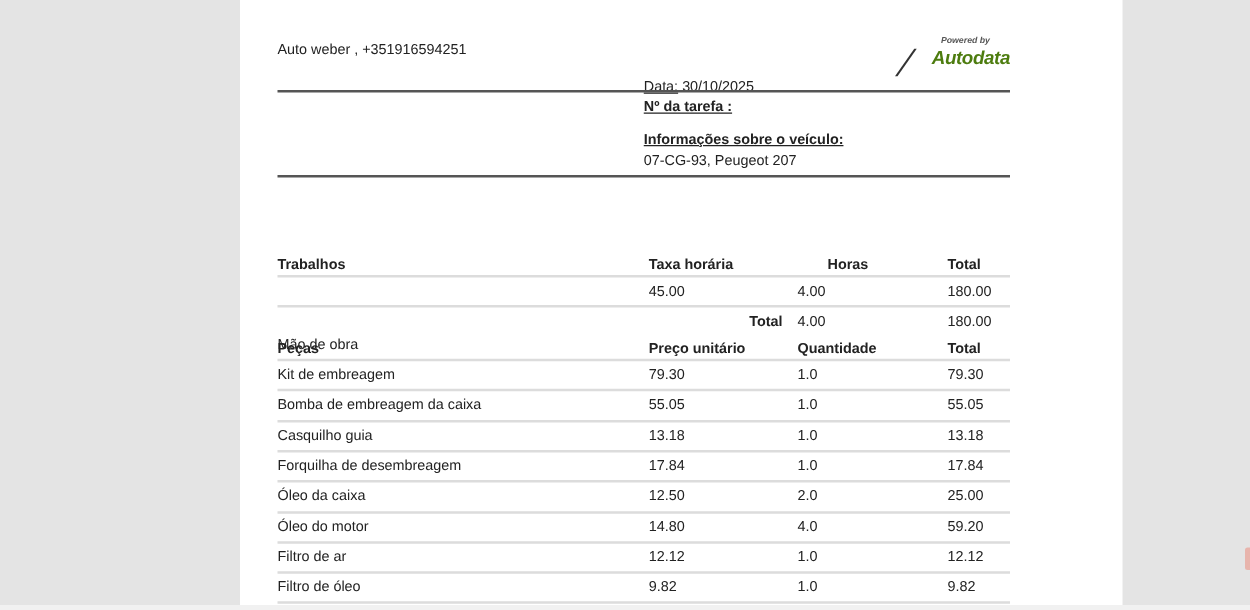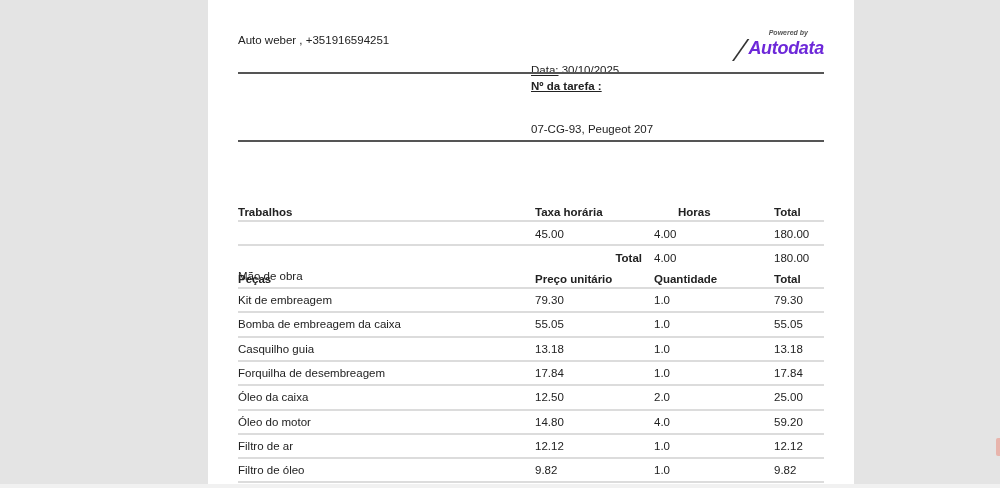--- a/index.html
+++ b/index.html
@@ -4,39 +4,39 @@
   <style>
     * { box-sizing: border-box; margin: 0; padding: 0; }
     html, body {
       width: 1000px; height: 488px; overflow: hidden;
       background: #e4e4e4;
       font-family: "Liberation Sans", "DejaVu Sans", sans-serif;
       color: #1e1e1e;
     }
     .viewer { position: relative; width: 1000px; height: 488px; background: #e4e4e4; }
     .page {
-      position: absolute; left: 208px; top: 0; width: 646px; height: 484px;
+      position: absolute; left: 192px; top: 0; width: 706px; height: 484px;
       background: #ffffff; overflow: hidden;
     }
     .bottom-strip {
       position: absolute; left: 0; top: 484px; width: 1000px; height: 4px; background: #f1f1f1;
     }
     .side-marker {
       position: absolute; left: 996px; top: 438px; width: 4px; height: 18px;
       background: #e8b4ac; border-radius: 2px 0 0 2px;
     }
     .abs { position: absolute; white-space: nowrap; }
     .txt { font-size: 11.5px; line-height: 14px; color: #222; }
     .bold { font-weight: bold; text-decoration: underline; }
     .company { left: 30px; top: 33px; }
     .address { left: 30px; top: 50px; }
     .rule-thick { position: absolute; height: 2px; background: #555; }
     .logo { position: absolute; left: 524px; top: 29px; width: 92px; height: 34px; }
     .powered { position: absolute; right: 16px; top: 0; font-size: 7px; font-style: italic; font-weight: bold; color: #555; }
-    .autodata { position: absolute; right: 0; top: 9px; font-size: 18px; font-style: italic; font-weight: bold; color: #6d28d9; letter-spacing: -0.3px; }
+    .autodata { position: absolute; right: 0; top: 9px; font-size: 15px; font-style: italic; font-weight: bold; color: #4d7c0f; letter-spacing: -0.3px; }
     .slash { position: absolute; left: 0; top: 10px; width: 2px; height: 22px; background: #333; transform: skewX(-35deg); transform-origin: bottom; }
     .date-row { left: 323px; top: 63px; }
     .date-label { text-decoration: underline; }
     .task { left: 323px; top: 79px; }
     .veh-label { left: 323px; top: 105px; }
     .veh-value { left: 323px; top: 122px; }
     .title { left: 30px; top: 152px; font-size: 20px; line-height: 24px; color: #1a1a1a; }
     .row-line { position: absolute; left: 30px; width: 586px; height: 2px; background: #dcdcdc; }
     .cell { position: absolute; font-size: 11.5px; line-height: 14px; white-space: nowrap; color: #222; }
     .hdr { font-weight: bold; }
@@ -60,20 +60,21 @@
       <span class="autodata">Autodata</span>
     </div>
 
     <div class="abs txt date-row">
       <span class="date-label">Data:</span>
       <span>30/10/2025</span>
     </div>
     <div class="rule-thick" style="left:30px; top:72px; width:586px; height:1.5px;"></div>
 
     <div class="abs txt bold task">Nº da tarefa :</div>
+    <div class="abs txt bold veh-label">Informações sobre o veículo:</div>
     <div class="abs txt veh-value">07-CG-93, Peugeot 207</div>
     <div class="rule-thick" style="left:30px; top:140px; width:586px;"></div>
 
 
     <div>
       <div class="cell hdr c1" style="top:205px;">Trabalhos</div>
       <div class="cell hdr c2" style="top:205px;">Taxa horária</div>
       <div class="cell hdr c3" style="top:205px;margin-left:24px;">Horas</div>
       <div class="cell hdr c4" style="top:205px;">Total</div>
       <div class="row-line" style="top:220px;"></div>

